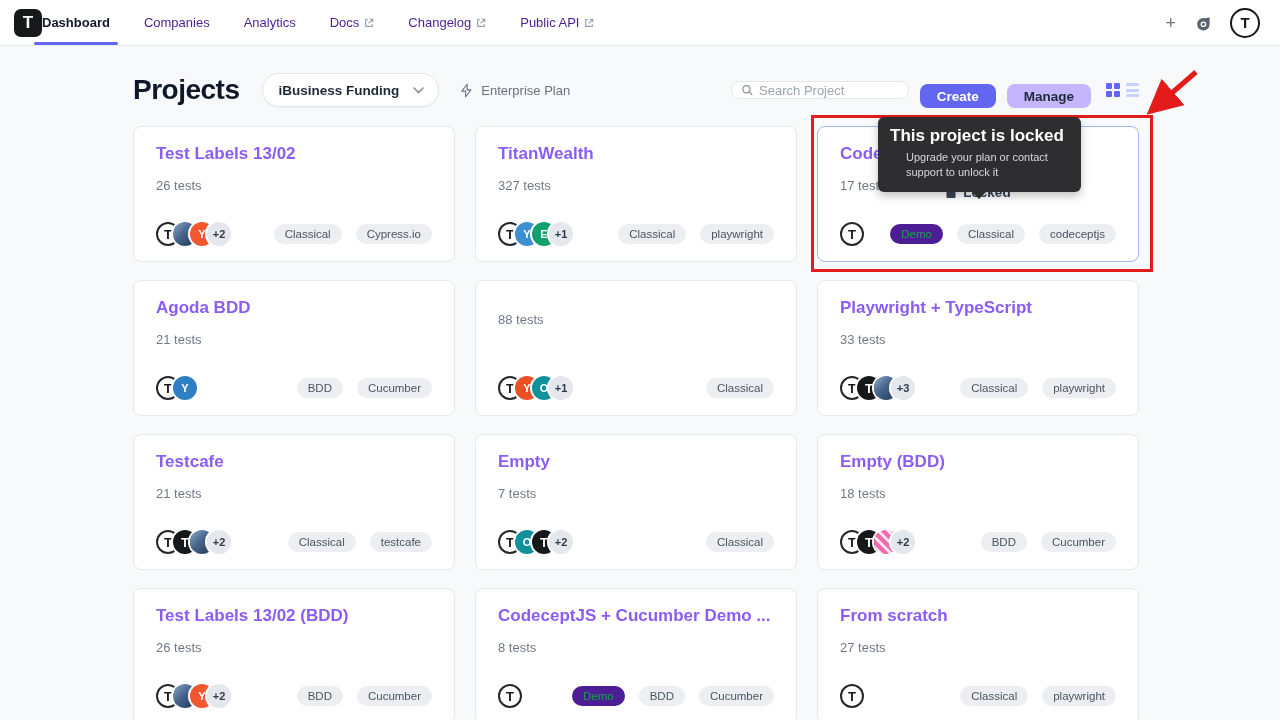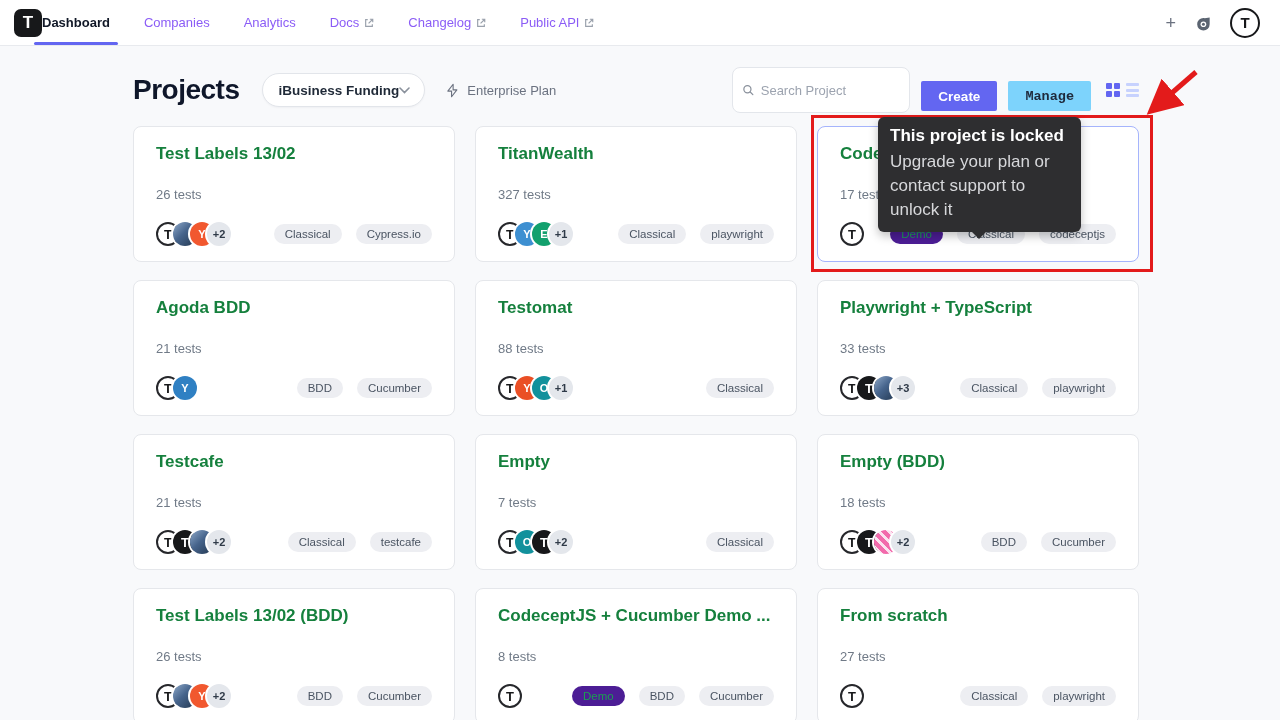--- a/index.html
+++ b/index.html
@@ -3,73 +3,73 @@
 <meta charset="utf-8">
 <style>
   * { margin:0; padding:0; box-sizing:border-box; }
   html,body { width:1280px; height:720px; overflow:hidden; }
   body { font-family:"Liberation Sans", sans-serif; background:#f8f9fb; position:relative; color:#1f2937; }
 
   
   .navbar { height:46px; background:#ffffff; border-bottom:1px solid #e8eaee; display:flex; align-items:stretch; padding:0 20px 0 14px; position:relative; z-index:2; }
   .brand { width:28px; height:28px; background:#17181a; border-radius:7px; color:#fff; font-weight:700; font-size:17px; display:flex; align-items:center; justify-content:center; align-self:center; }
   .nav-items { display:flex; align-items:stretch; gap:34px; }
-  .nav-item { display:flex; align-items:center; gap:5px; font-size:13px; color:#8b5cf6; text-decoration:none; position:relative; cursor:pointer; }
+  .nav-item { display:flex; align-items:center; gap:5px; font-size:13px; color:#4c1d95; text-decoration:none; position:relative; cursor:pointer; }
   .nav-item.active { color:#111827; font-weight:600; }
   .nav-item.active::after { content:""; position:absolute; left:-8px; right:-8px; bottom:0; height:3px; background:#6366f1; border-radius:2px; }
   .nav-right { margin-left:auto; display:flex; align-items:center; gap:17px; }
   .plus-btn { font-size:18px; color:#6b7280; line-height:1; cursor:pointer; }
   .support-btn { cursor:pointer; display:flex; }
   .user-avatar { width:30px; height:30px; border-radius:50%; background:#fff; border:2px solid #17181a; color:#17181a; font-weight:700; font-size:15px; display:flex; align-items:center; justify-content:center; cursor:pointer; }
 
   
   .page-header { display:flex; align-items:center; margin:24px 141px 0 133px; height:40px; }
   .page-title { font-size:28px; font-weight:700; color:#0f172a; letter-spacing:-0.5px; }
-  .company-select { margin-left:22px; height:34px; border:1px solid #e2e5ea; background:#fff; border-radius:17px; display:flex; align-items:center; gap:0; padding:0 14px 0 16px; font-size:13.5px; font-weight:600; color:#1f2937; cursor:pointer; box-shadow:0 1px 2px rgba(16,24,40,.04); }
+  .company-select { margin-left:22px; height:34px; border:1px solid #e2e5ea; background:#fff; border-radius:17px; display:flex; align-items:center; gap:14px; padding:0 14px 0 16px; font-size:13.5px; font-weight:600; color:#1f2937; cursor:pointer; box-shadow:0 1px 2px rgba(16,24,40,.04); }
   .plan { margin-left:20px; display:flex; align-items:center; gap:7px; color:#6b7280; font-size:13px; }
   .header-right { margin-left:auto; display:flex; align-items:center; gap:11px; }
-  .search-box { width:178px; height:46px; background:#fff; border:1px solid #e3e6eb; border-radius:8px; display:flex; align-items:center; padding:0 9px; gap:6px; }
+  .search-box { width:178px; height:18px; background:#fff; border:1px solid #e3e6eb; border-radius:8px; display:flex; align-items:center; padding:0 9px; gap:6px; }
   .search-box input { border:none; outline:none; width:100%; font-size:13px; color:#374151; font-family:"Liberation Sans",sans-serif; background:transparent; }
   .search-box input::placeholder { color:#9ca3af; }
-  .btn { height:30px; border:none; border-radius:2px; font-size:13.5px; font-weight:600; padding:0 17px; cursor:pointer; font-family:"Liberation Sans",sans-serif;margin-top:12px; }
+  .btn { height:24px; border:none; border-radius:8px; font-size:13.5px; font-weight:600; padding:0 17px; cursor:pointer; font-family:"Liberation Sans",sans-serif;margin-top:12px; }
   .btn-create { background:#6366f1; color:#fff; }
-  .btn-manage { background:#7dd3fc; color:#1e293b;font-family:Liberation Mono, monospace; }
+  .btn-manage { background:#c4b5fd; color:#1e293b; }
   .view-toggle { display:flex; align-items:center; gap:6px; margin-left:4px; }
   .grid-icon { display:grid; grid-template-columns:6px 6px; grid-template-rows:6px 6px; gap:2px; cursor:pointer; }
   .grid-icon i { background:#6366f1; border-radius:1px; }
   .list-icon { display:flex; flex-direction:column; gap:2.5px; cursor:pointer; }
   .list-icon i { width:13px; height:3px; background:#c7d2fe; border-radius:1px; }
 
   
   .cards-grid { margin:16px 141px 0 133px; display:grid; grid-template-columns:repeat(3,322px); grid-auto-rows:136px; gap:18px 20px; }
   .card { background:#fff; border:1px solid #e5e7eb; border-radius:8px; padding:17px 22px 15px; display:flex; flex-direction:column; position:relative; cursor:pointer; }
   .card.locked { border:1px solid #a5b4fc; }
-  .card-title { font-size:17px; font-weight:600; color:#15803d; white-space:nowrap; overflow:hidden; }
-  .card-tests { font-size:13px; color:#707a87; margin-top:23px; }
+  .card-title { font-size:17px; font-weight:600; color:#8b5cf6; white-space:nowrap; overflow:hidden; }
+  .card-tests { font-size:13px; color:#707a87; margin-top:14px; }
   .locked-row { position:absolute; top:58px; left:0; right:0; display:flex; align-items:center; justify-content:center; gap:6px; font-size:13.5px; font-weight:600; color:#334155; }
   .card-footer { margin-top:auto; display:flex; align-items:center; justify-content:space-between; }
   .avatars { display:flex; align-items:center; }
   .avatar { width:24px; height:24px; border-radius:50%; display:inline-flex; align-items:center; justify-content:center; font-size:11px; font-weight:700; color:#fff; box-shadow:0 0 0 2px #fff; margin-left:-7px; }
   .avatar:first-child { margin-left:0; }
   .avatar.logo { background:#fff; color:#17181a; border:2px solid #26272b; font-size:13px; }
   .avatar.dark { background:#17181a; color:#fff; font-size:13px; }
   .avatar.photo { background:linear-gradient(135deg,#8fa9c9 0%,#46648c 45%,#22364e 100%); }
   .avatar.pink { background:repeating-linear-gradient(45deg,#f26bac 0 4px,#fbe3f0 4px 7px); }
   .avatar.more { background:#e4e7ec; color:#2f3a48; font-weight:600; }
   .tags { display:flex; align-items:center; gap:14px; }
   .tag { background:#edeef2; color:#4a5462; font-size:11.5px; padding:4px 11px; border-radius:999px; white-space:nowrap; }
   .tag.demo { background:#4c1d95; color:#1c9e53; }
 
   
   .annot-rect { position:absolute; left:811px; top:115px; width:342px; height:157px; border:3px solid #e31b1b; z-index:10; pointer-events:none; }
   .annot-arrow { position:absolute; left:1138px; top:58px; z-index:10; pointer-events:none; }
   .tooltip { position:absolute; left:878px; top:117px; width:203px; background:#2e2e30; border-radius:6px; padding:9px 12px 11px; z-index:11; box-shadow:0 4px 10px rgba(0,0,0,.25); }
   .tooltip::after { content:""; position:absolute; left:94px; bottom:-7px; border-left:7px solid transparent; border-right:7px solid transparent; border-top:7px solid #2e2e30; }
   .tooltip-title { color:#fff; font-size:17px; font-weight:700; }
-  .tooltip-body { color:#d7d8db; font-size:17px; line-height:1.4; margin-top:4px; }
+  .tooltip-body { color:#d7d8db; font-size:11px; line-height:1.4; margin-top:4px;margin-left:16px; }
 </style>
 </head>
 <body>
 
 <nav class="navbar">
   <div class="brand">T</div>
   <div class="nav-items">
     <a class="nav-item active">
         <span>Dashboard</span>
       </a>
@@ -218,21 +218,20 @@
           <span class="avatar logo">T</span>
           <span class="avatar letter" style="background: rgb(47, 128, 195);">Y</span>
         </div>
         <div class="tags">
           <span class="tag">BDD</span>
           <span class="tag">Cucumber</span>
         </div>
       </footer>
     </article>
     <article class="card">
-      <h3 class="card-title">Testomat</h3>
       <div class="card-tests">88 tests</div>
       <footer class="card-footer">
         <div class="avatars">
           <span class="avatar logo">T</span>
           <span class="avatar letter" style="background: rgb(234, 79, 37);">Y</span>
           <span class="avatar letter" style="background: rgb(18, 145, 156);">O</span>
           <span class="avatar more">+1</span>
         </div>
         <div class="tags">
           <span class="tag">Classical</span>

